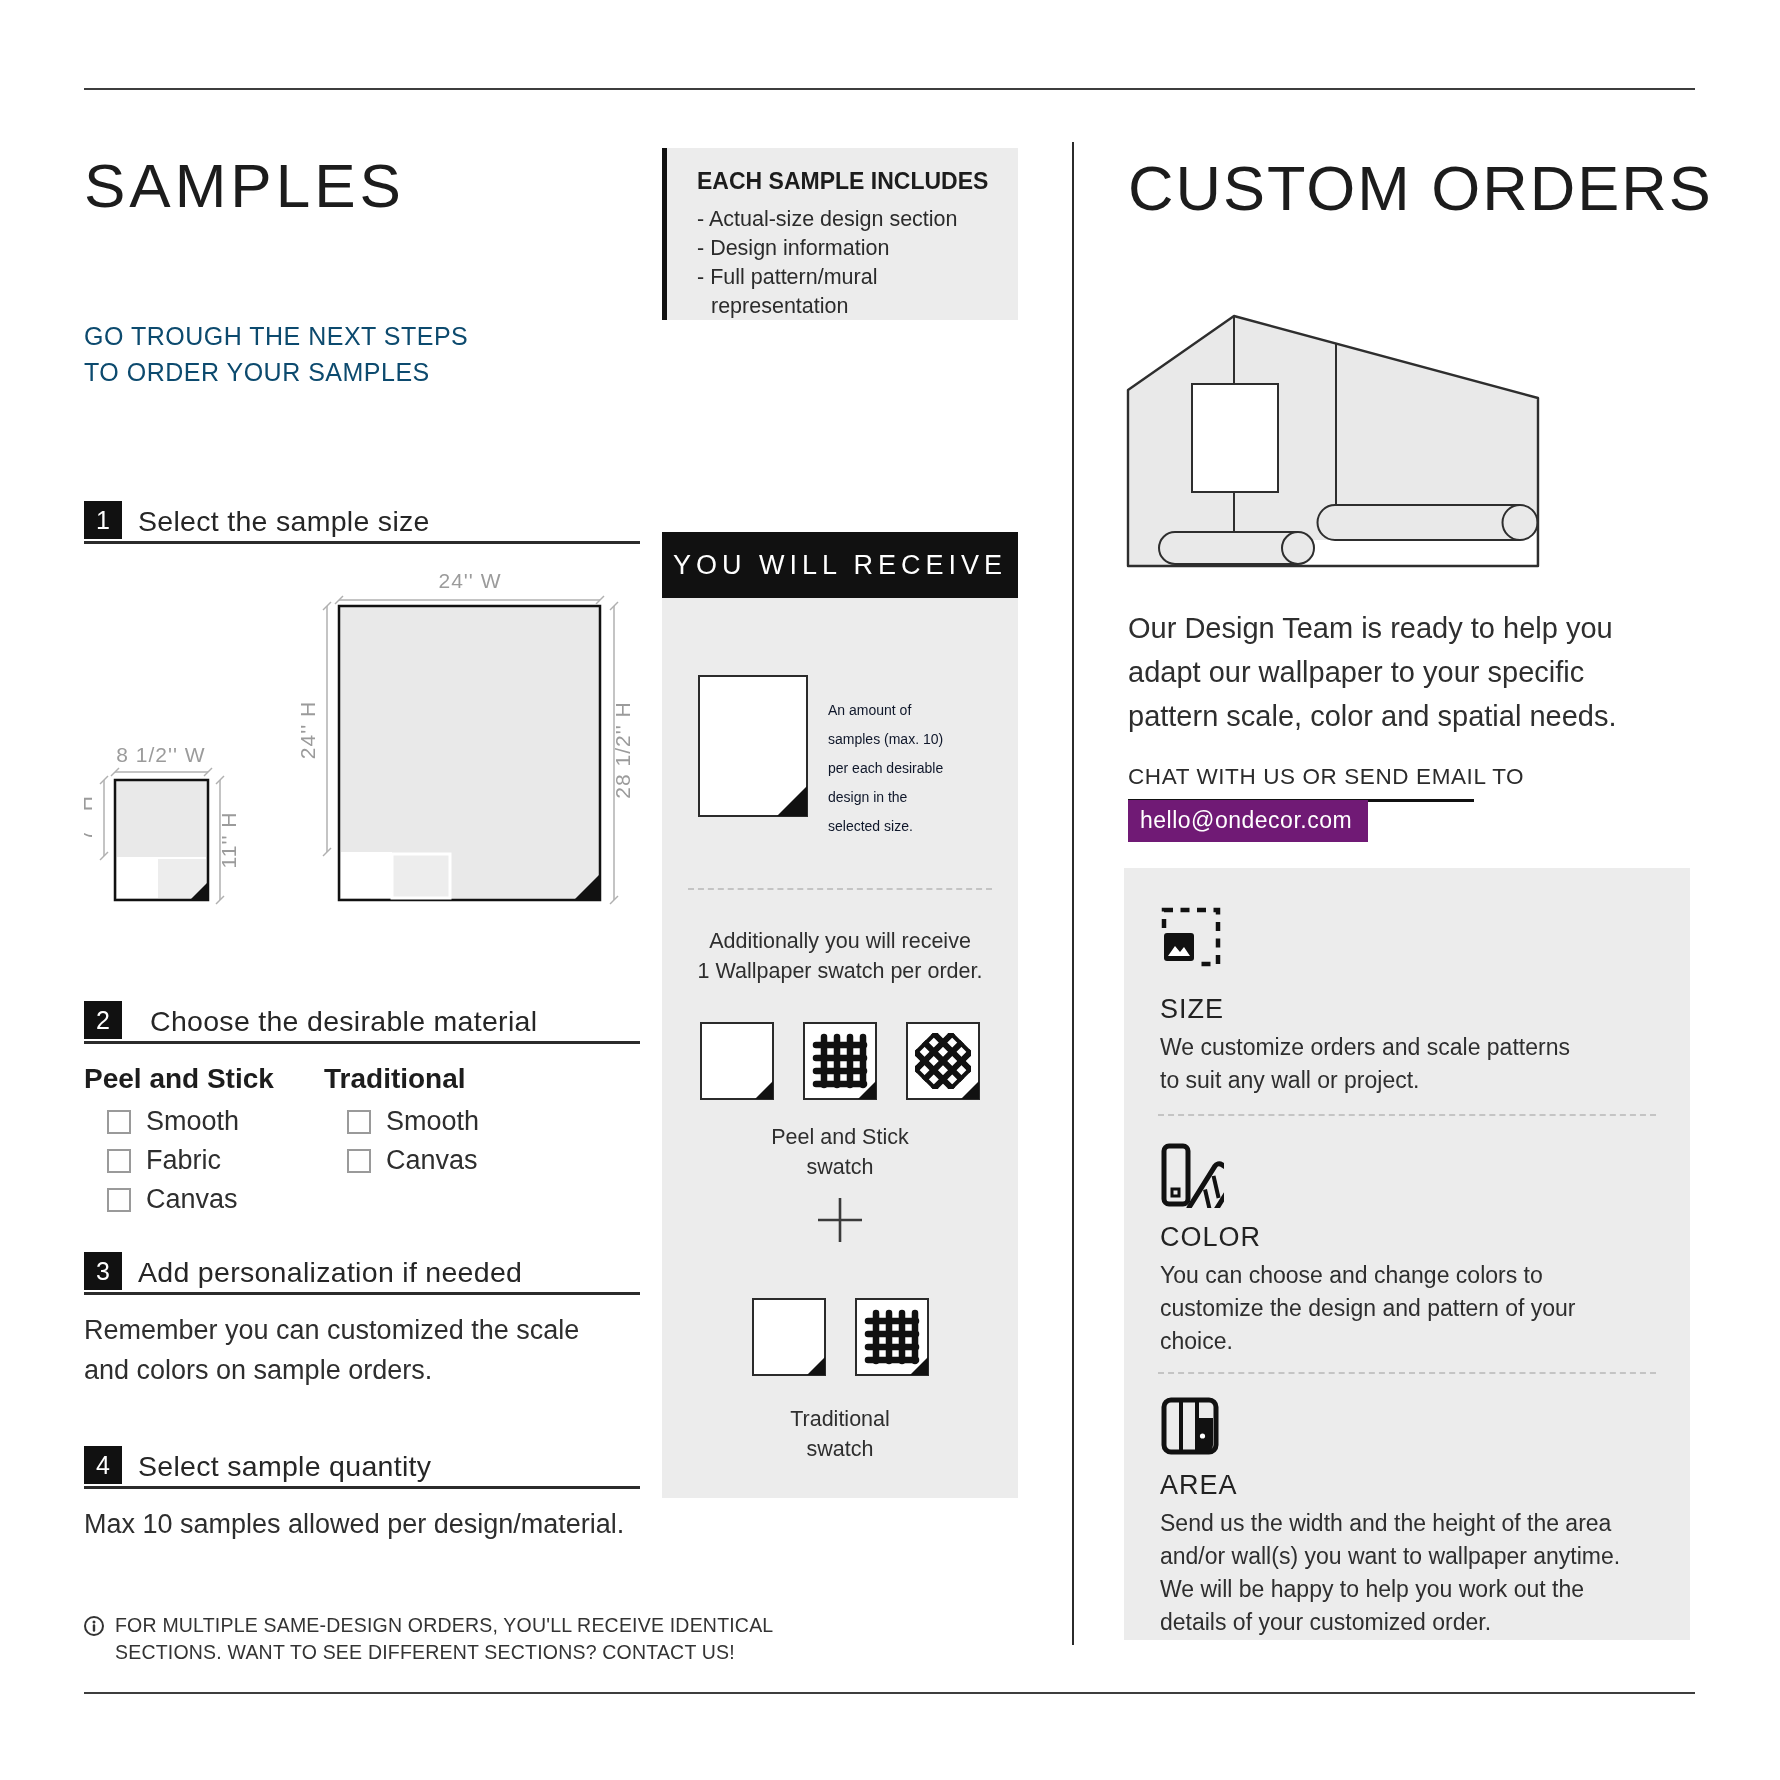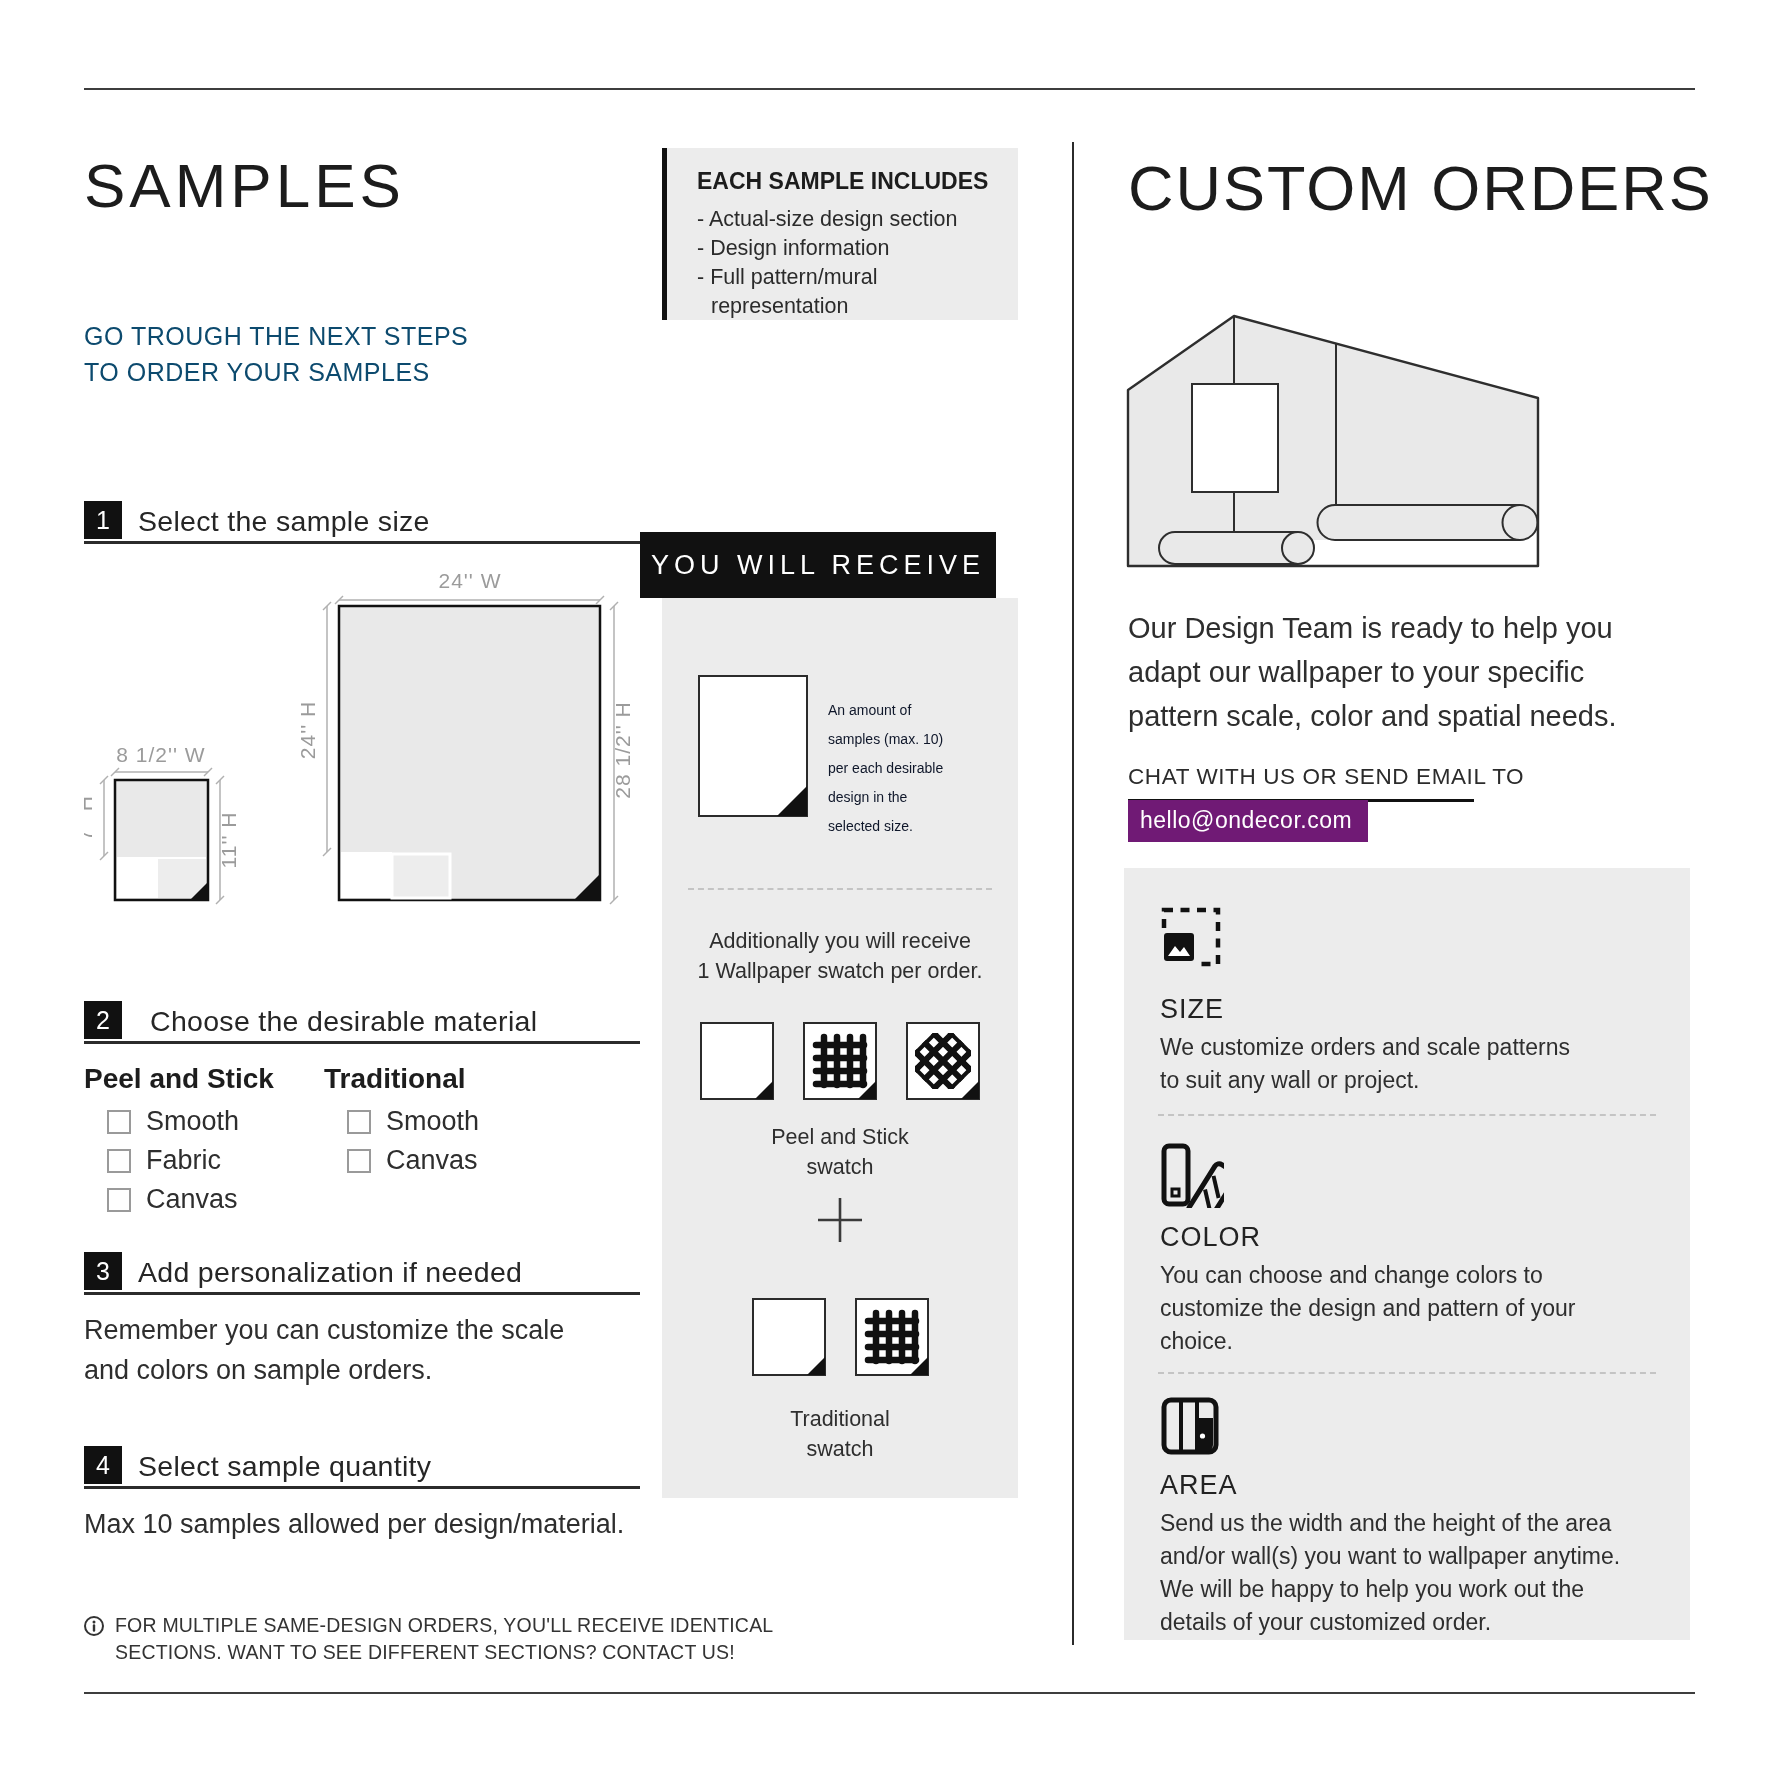--- a/index.html
+++ b/index.html
@@ -20,21 +20,21 @@
   
   .step-num{position:absolute;width:38px;height:38px;background:#111;color:#fff;font-size:25px;display:flex;align-items:center;justify-content:center;}
   .step-label{position:absolute;font-size:28.5px;color:#262626;letter-spacing:0.3px;white-space:nowrap;}
   .step-rule{position:absolute;left:84px;width:556px;height:2.5px;background:#2b2b2b;}
   .note-text{font-size:27px;line-height:40px;color:#2e2e2e;}
   
   .mat-head{position:absolute;font-size:28px;font-weight:700;color:#1d1d1d;white-space:nowrap;}
   .opt-row{position:absolute;display:flex;align-items:center;font-size:27px;color:#2e2e2e;margin-left:23px;}
   .cbox{width:20px;height:20px;border:2px solid #9a9a9a;background:#fff;margin-right:15px;flex:0 0 auto;}
   
-  .banner{position:absolute;left:640px;top:532px;width:356px;height:66px;background:#111;color:#fff;
+  .banner{position:absolute;left:662px;top:532px;width:356px;height:66px;background:#111;color:#fff;
     display:flex;align-items:center;justify-content:center;font-size:27px;letter-spacing:5px;white-space:nowrap;}
   .gray-panel{position:absolute;background:#ececec;}
   .fold{position:relative;background:#fff;border:2px solid #2b2b2b;box-sizing:border-box;}
   .fold::after{content:"";position:absolute;right:-1px;bottom:-1px;width:0;height:0;border-style:solid;}
   .fold.c18::after{border-width:0 0 18px 18px;border-color:transparent transparent #111 transparent;}
   .fold.c30::after{border-width:0 0 30px 30px;border-color:transparent transparent #111 transparent;}
   .small-note{font-size:14px;line-height:29px;color:#0f172a;}
   .center-note{font-size:21.5px;line-height:30px;color:#2e2e2e;text-align:center;}
   .dashed{position:absolute;border-top:2px dashed #c4c4c4;height:0;}
   .swatch-row{position:absolute;display:flex;justify-content:center;gap:29px;left:0;width:100%;}
@@ -143,21 +143,21 @@
   </div>
   <div class="opt-row" style="left:324px;top:1145px;">
     <span class="cbox"></span>
     <span>Canvas</span>
   </div>
 
   <div class="step-num" style="left:84px;top:1252px;">3</div>
   <div class="step-label" style="left:138px;top:1256px;">Add personalization if needed</div>
   <div class="step-rule" style="top:1292px;"></div>
   <div class="abs note-text" style="left:84px;top:1310px;">
-    <div>Remember you can customize the scale</div>
+    <div>Remember you can customized the scale</div>
     <div>and colors on sample orders.</div>
   </div>
 
   <div class="step-num" style="left:84px;top:1446px;">4</div>
   <div class="step-label" style="left:138px;top:1450px;">Select sample quantity</div>
   <div class="step-rule" style="top:1486px;"></div>
   <div class="abs note-text" style="left:84px;top:1504px;">Max 10 samples allowed per design/material.</div>
 
   <svg class="abs" style="left:83px;top:1615px;" width="22" height="22" viewBox="0 0 22 22">
     <circle cx="11" cy="11" r="9" fill="none" stroke="#333" stroke-width="2"></circle>

